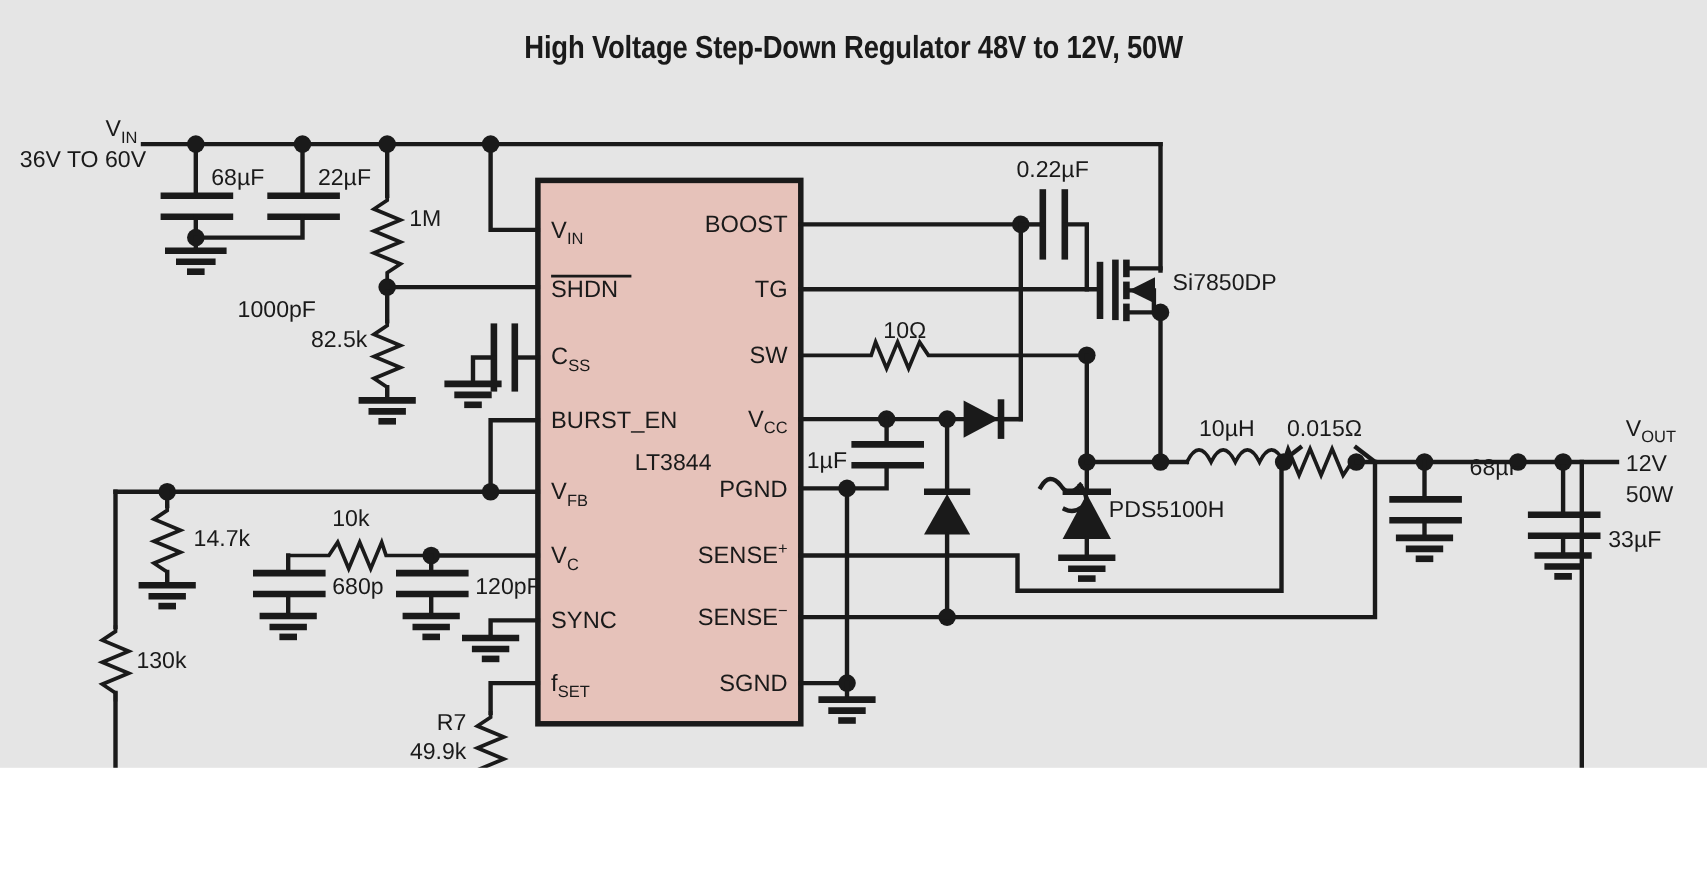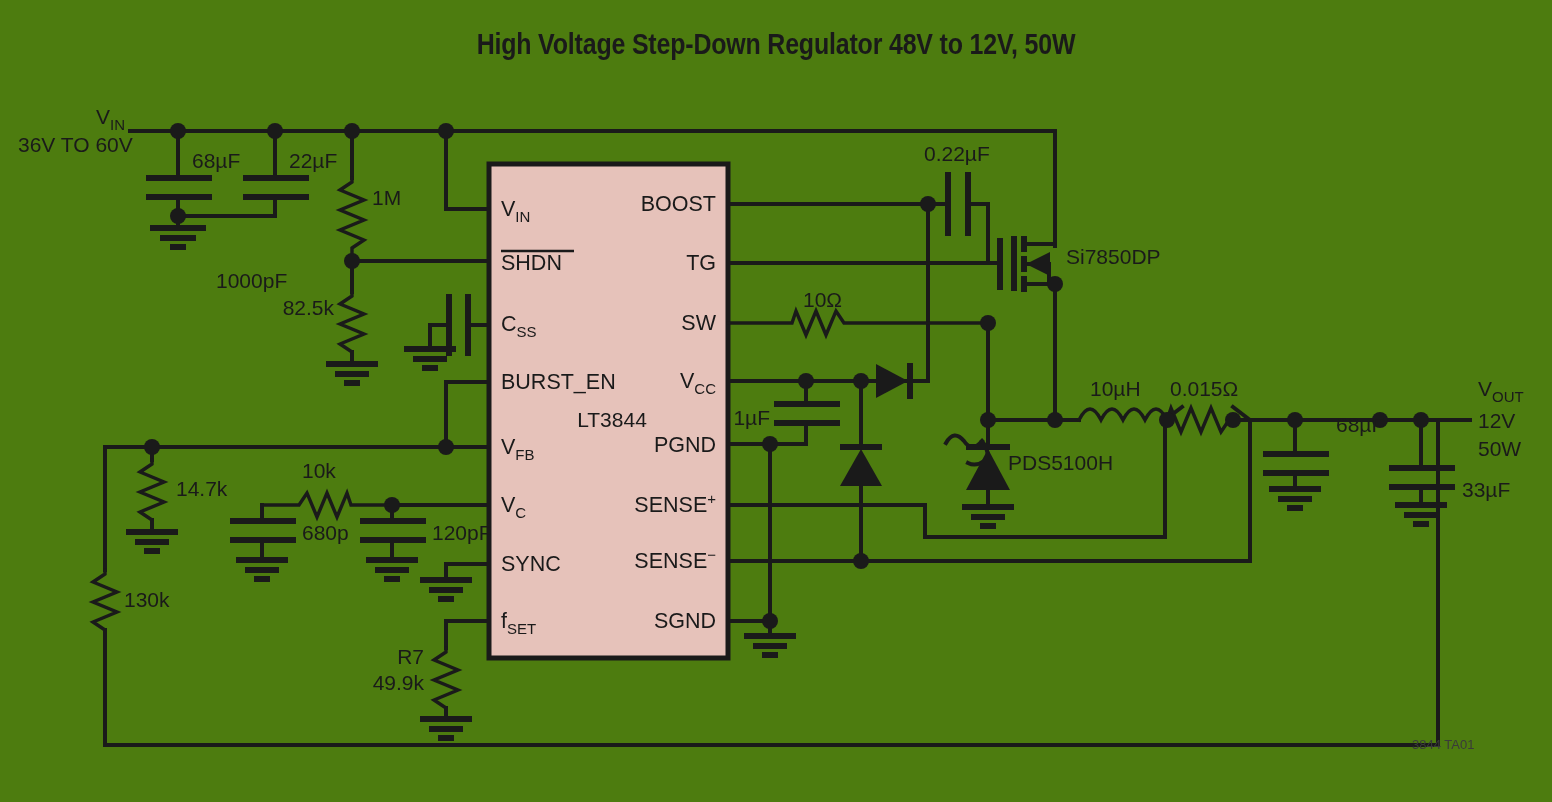--- a/index.html
+++ b/index.html
@@ -1,17 +1,17 @@
 <!DOCTYPE html>
 <html><head>
 <meta charset="utf-8">
 <style>
   html,body{margin:0;padding:0;background:#ffffff;}
   body{width:1552px;height:802px;font-family:"Liberation Sans",sans-serif;color:#000;}
-  #root{position:relative;width:1552px;height:802px;overflow:hidden;background:#4d7c0f;text-decoration:underline;}
+  #root{position:relative;width:1552px;height:698px;overflow:hidden;background:#e5e5e5;text-decoration:underline;}
   .title{
     position:absolute;left:0;top:28px;width:1552px;text-align:center;
     font-family:"Liberation Sans Narrow","Liberation Sans",sans-serif;
     font-weight:bold;font-size:29px;letter-spacing:-0.2px;
     transform:scaleX(0.86);transform-origin:center top;color:#1a1a1a;
   }
   svg{position:absolute;left:0;top:0;}
   .w{fill:none;stroke:#1a1a1a;stroke-width:4;stroke-linecap:square;stroke-linejoin:miter;}
   .w3{fill:none;stroke:#1a1a1a;stroke-width:3.4;stroke-linecap:square;}
   .thick{fill:none;stroke:#1a1a1a;stroke-width:6;stroke-linecap:butt;}

